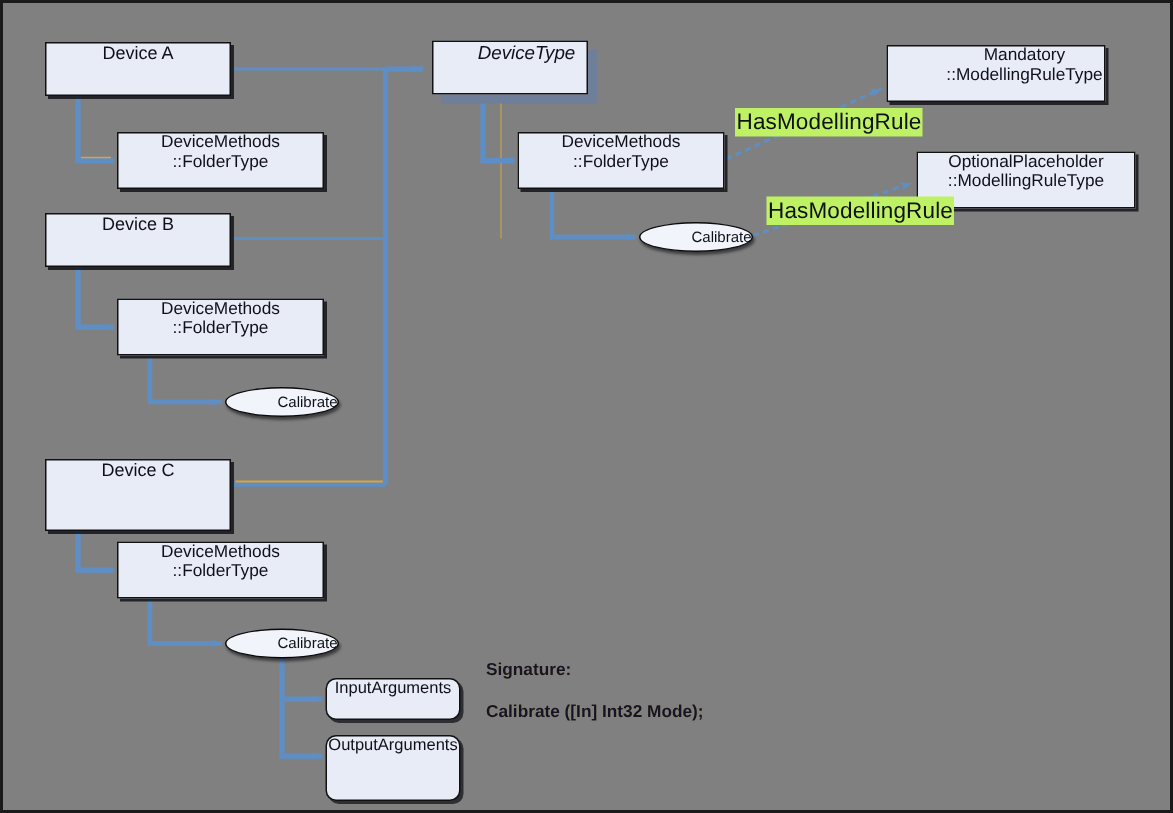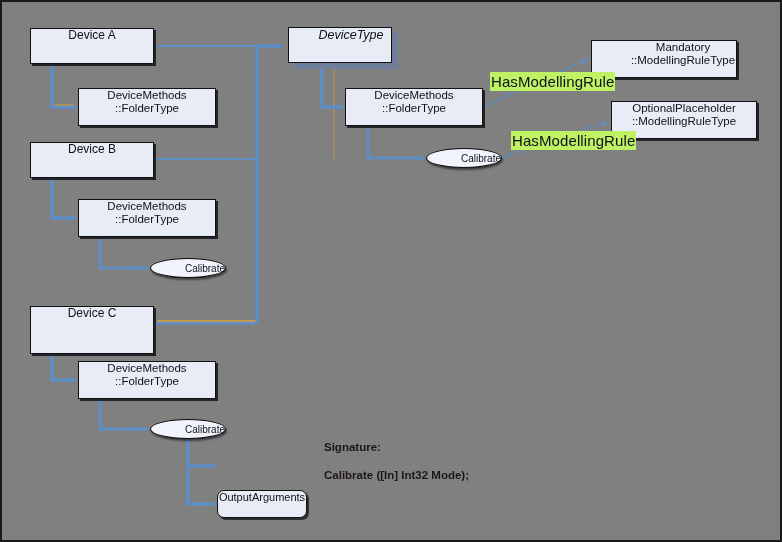--- a/index.html
+++ b/index.html
@@ -180,32 +180,35 @@
 
   <div class="node abstract" style="left:286px;top:25px;width:104px;height:36px;padding-left:22px;">
     <span>DeviceType</span>
   </div>
 
   <div class="node two-line" style="left:343px;top:86px;width:138px;height:38px;">
     <span>DeviceMethods
 ::FolderType</span>
   </div>
 
-  <div class="node two-line" style="left:589px;top:38px;width:146px;height:38px;padding-left:38px;">
+  <div class="node two-line" style="left:589px;top:28px;width:146px;height:38px;padding-left:38px;">
     <span>Mandatory
 ::ModellingRuleType</span>
   </div>
 
   <div class="node two-line" style="left:609px;top:99px;width:146px;height:38px;">
     <span>OptionalPlaceholder
 ::ModellingRuleType</span>
   </div>
 
-
-  <div class="node rounded" style="left:215px;top:488px;width:90px;height:28px;">
+  <div class="node rounded" style="left:215px;top:450px;width:90px;height:28px;">
+    <span>InputArguments</span>
+  </div>
+
+  <div class="node rounded" style="left:215px;top:488px;width:90px;height:44px;">
     <span>OutputArguments</span>
   </div>
 
   <div class="ellipse" style="left:148px;top:256px;width:76px;height:20px;">
     <span>Calibrate</span>
   </div>
 
   <div class="ellipse" style="left:148px;top:417px;width:76px;height:20px;">
     <span>Calibrate</span>
   </div>

